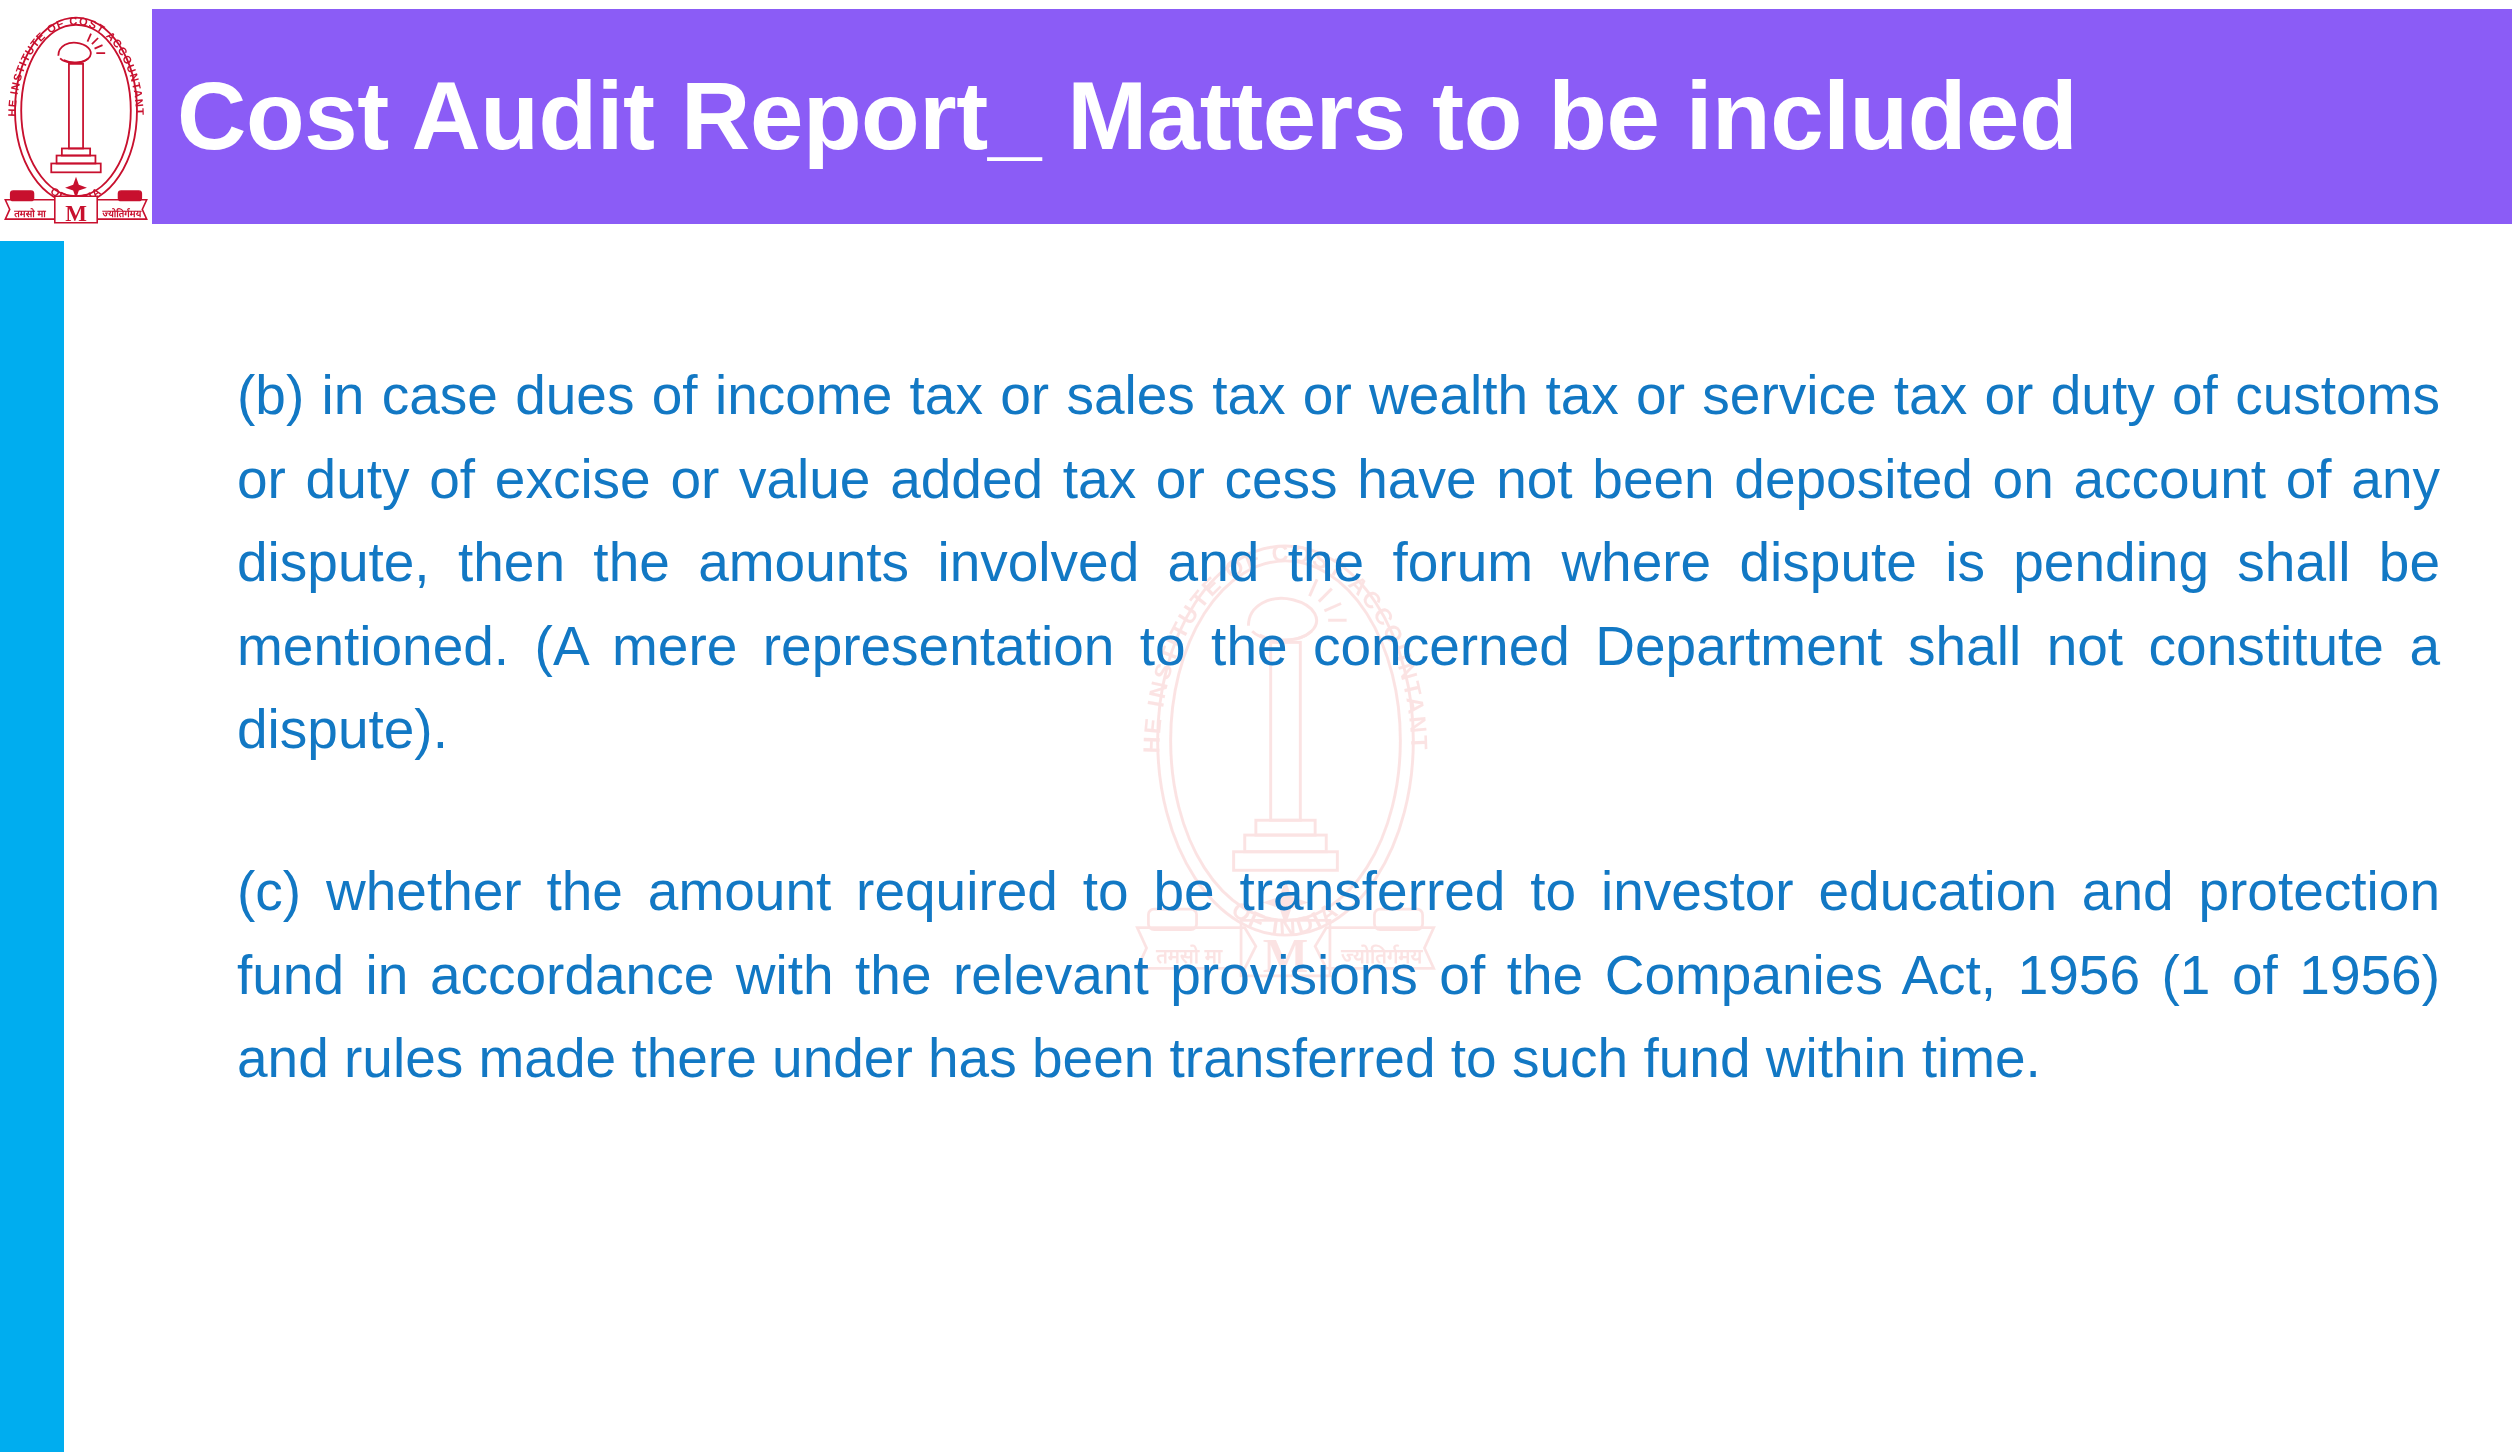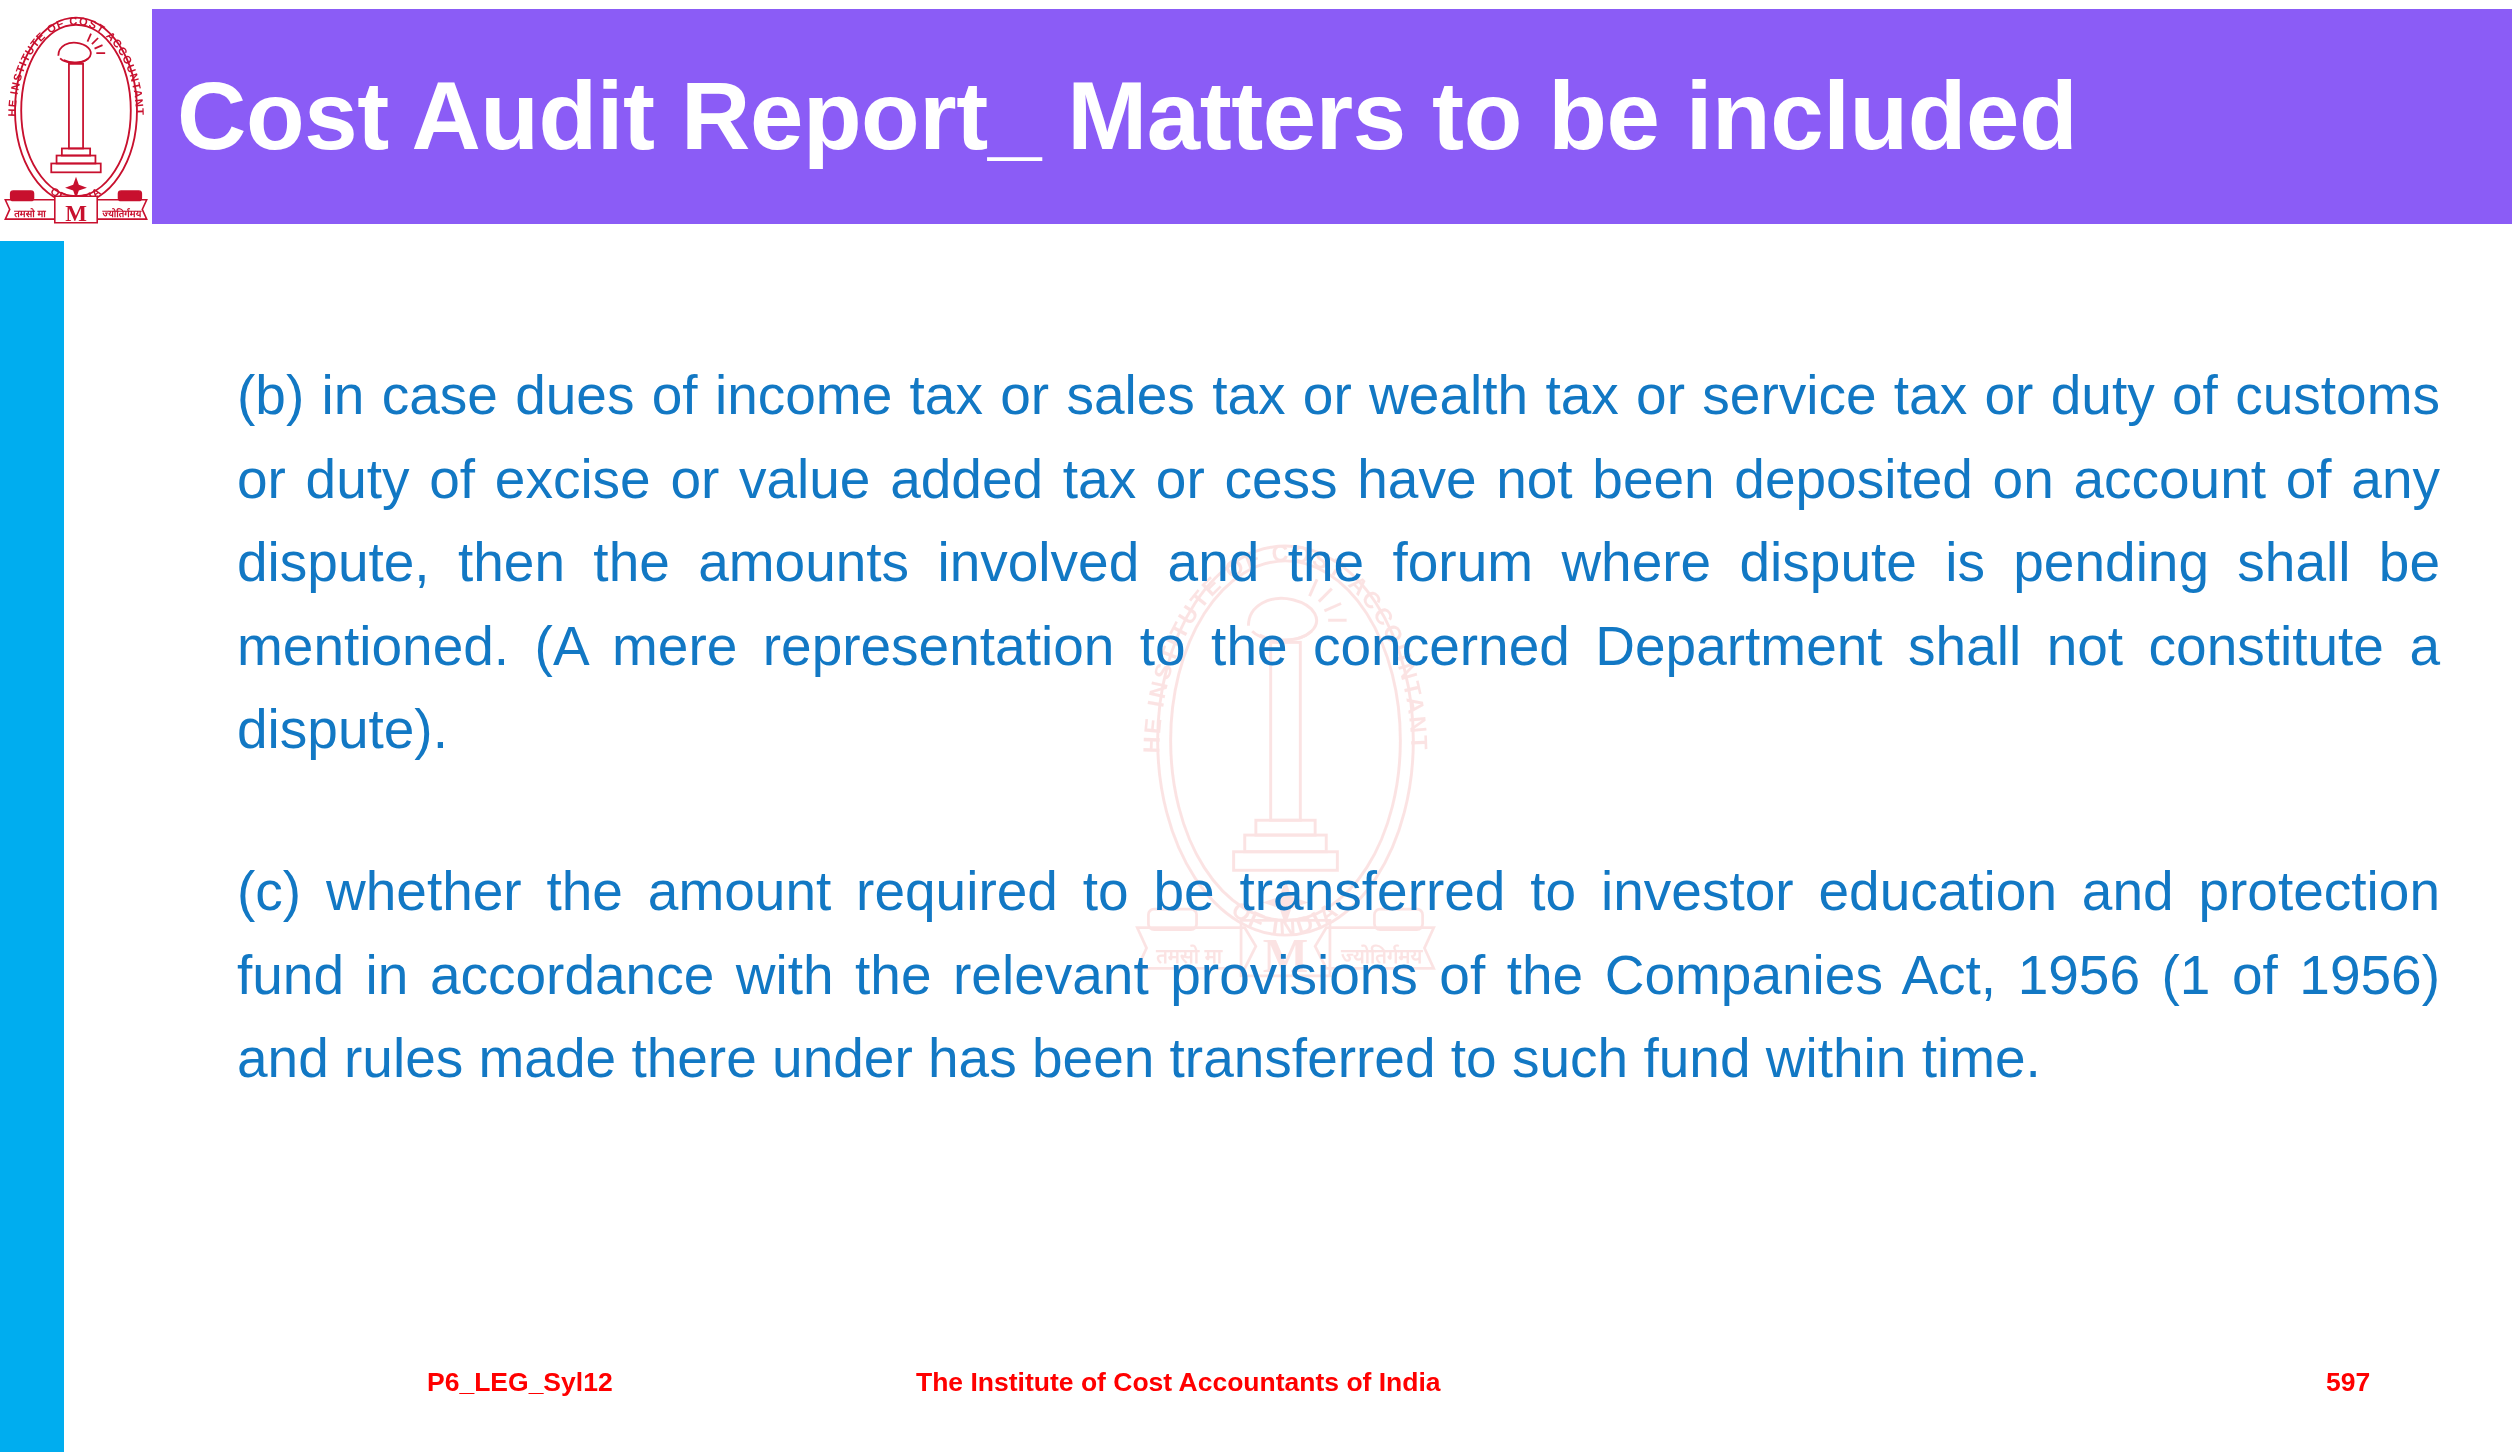--- a/index.html
+++ b/index.html
@@ -231,20 +231,15 @@
         <text x="86" y="250" font-size="26" text-anchor="middle" font-family="'Liberation Serif', serif">M</text>
       </g>
     </svg>
   </div>
 
   <div class="body-area">
     <p class="para first no-stretch">(b) in case dues of income tax or sales tax or wealth tax or service tax or duty of customs or duty of excise or value added tax or cess have not been deposited on account of any dispute, then the amounts involved and the forum where dispute is pending shall be mentioned. (A mere representation to the concerned Department shall not constitute a dispute).</p>
     <p class="para no-stretch">(c) whether the amount required to be transferred to investor education and protection fund in accordance with the relevant provisions of the Companies Act, 1956 (1 of 1956) and rules made there under has been transferred to such fund within time.</p>
   </div>
 
-  <div class="footer">
-    <span class="footer-item footer-code">P6_LEG_Syl12</span>
-    <span class="footer-item footer-org">The Institute of Cost Accountants of India</span>
-    <span class="footer-item footer-page">597</span>
-  </div>
 
 </div>
 
 
 </body></html>

